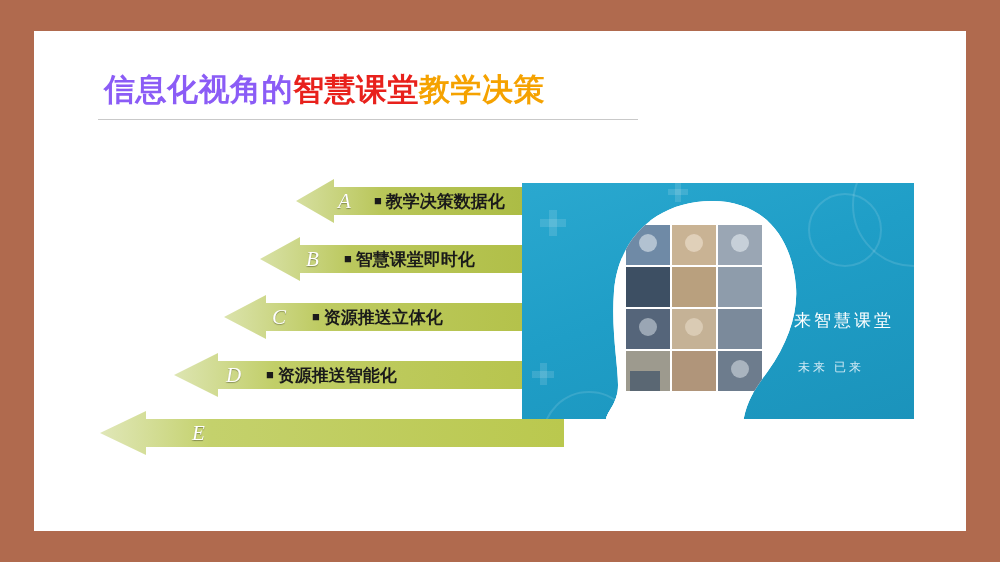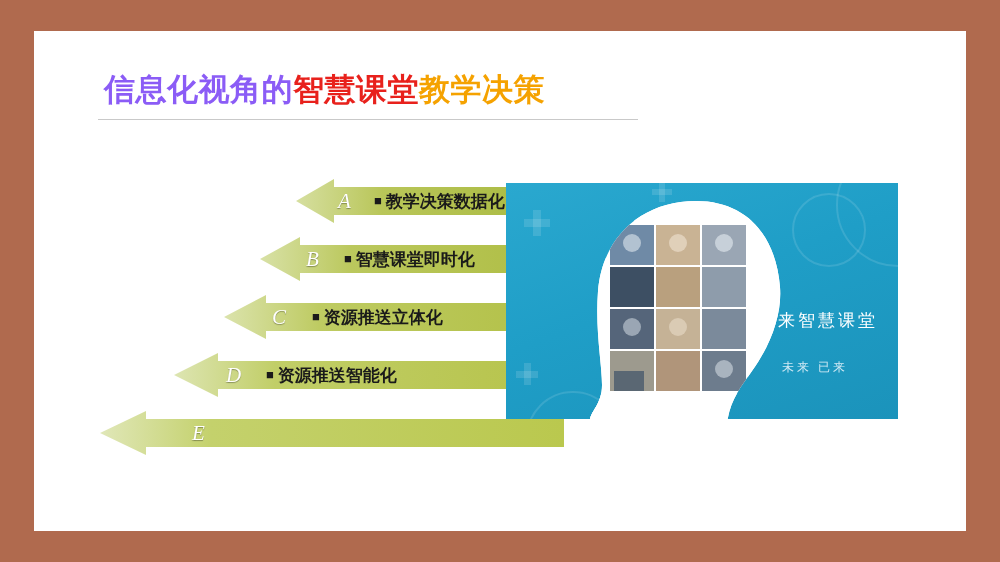--- a/index.html
+++ b/index.html
@@ -91,21 +91,21 @@
     color: #1a1a1a;
     font-size: 13px;
     margin-right: 4px;
     position: relative;
     top: -2px;
   }
 
   
   #picture {
     position: absolute;
-    left: 472px;
+    left: 488px;
     top: 152px;
     width: 392px;
     height: 236px;
     background: linear-gradient(160deg, #2aa8cf 0%, #1f9ec7 45%, #1b93bb 100%);
     overflow: hidden;
   }
   .deco-cross {
     position: absolute;
     background: rgba(255,255,255,0.13);
   }

